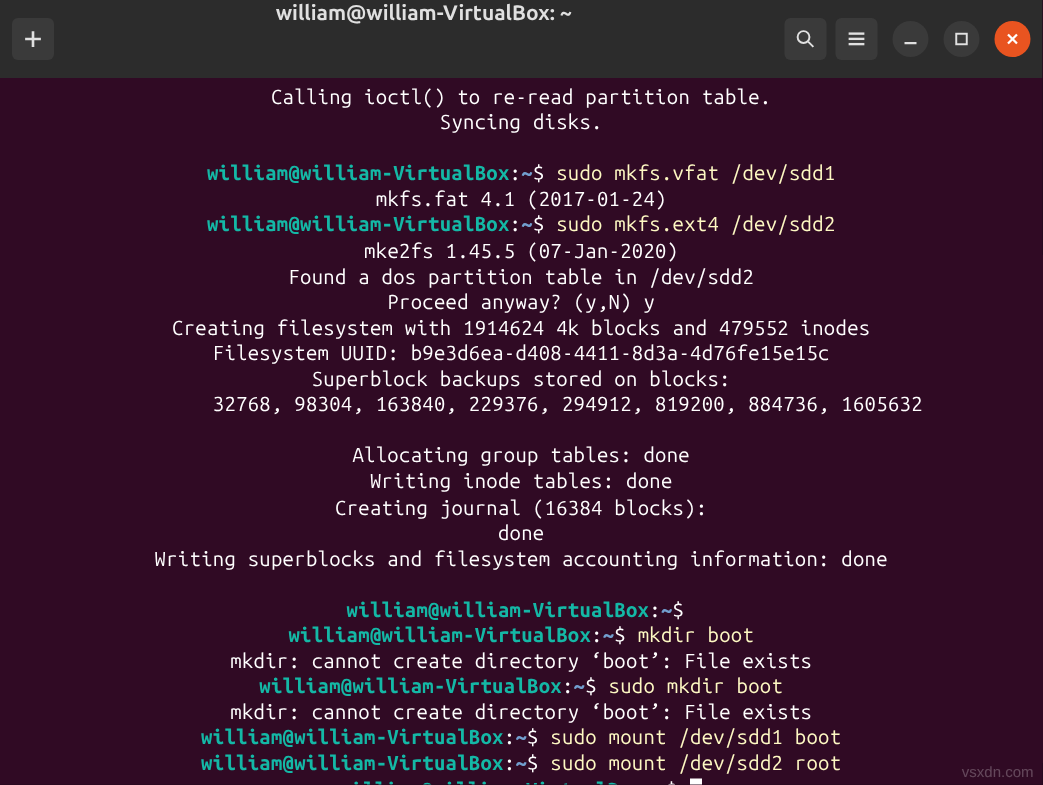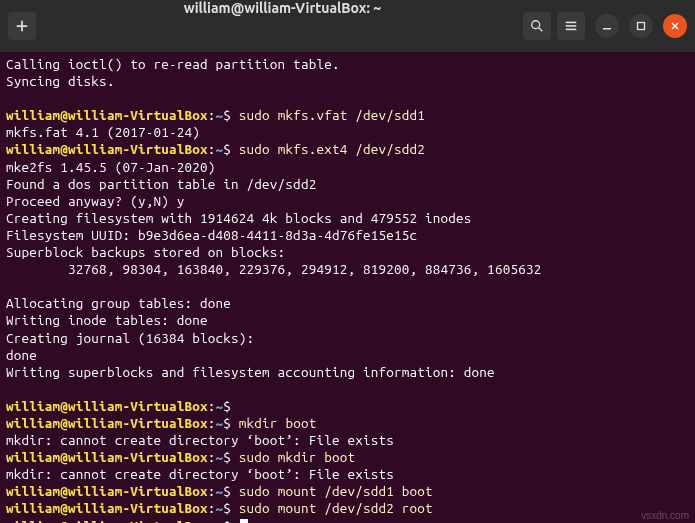--- a/index.html
+++ b/index.html
@@ -61,22 +61,22 @@
       background: #300a24;
       color: #ffffff;
       font-size: 13.5px;
       line-height: 17.1px;
       padding: 4px 6px;
       height: calc(100% - 36px);
       white-space: pre;
       font-family: 'Ubuntu Mono', 'DejaVu Sans Mono', monospace;
       letter-spacing: 0.2px;
     }
-    .line { display: block; }
-    .user { color: #fde047; font-weight: bold; }
+    .line { display: block; text-align: center; }
+    .user { color: #14b8a6; font-weight: bold; }
     .colon { color: #ffffff; }
     .path { color: #729fcf; font-weight: bold; }
     .dollar { color: #ffffff; }
     .cmd { color: #fef9c3; }
     .out { color: #ffffff; }
     .cursor {
       display: inline-block;
       width: 8px;
       height: 15px;
       background: #ffffff;

